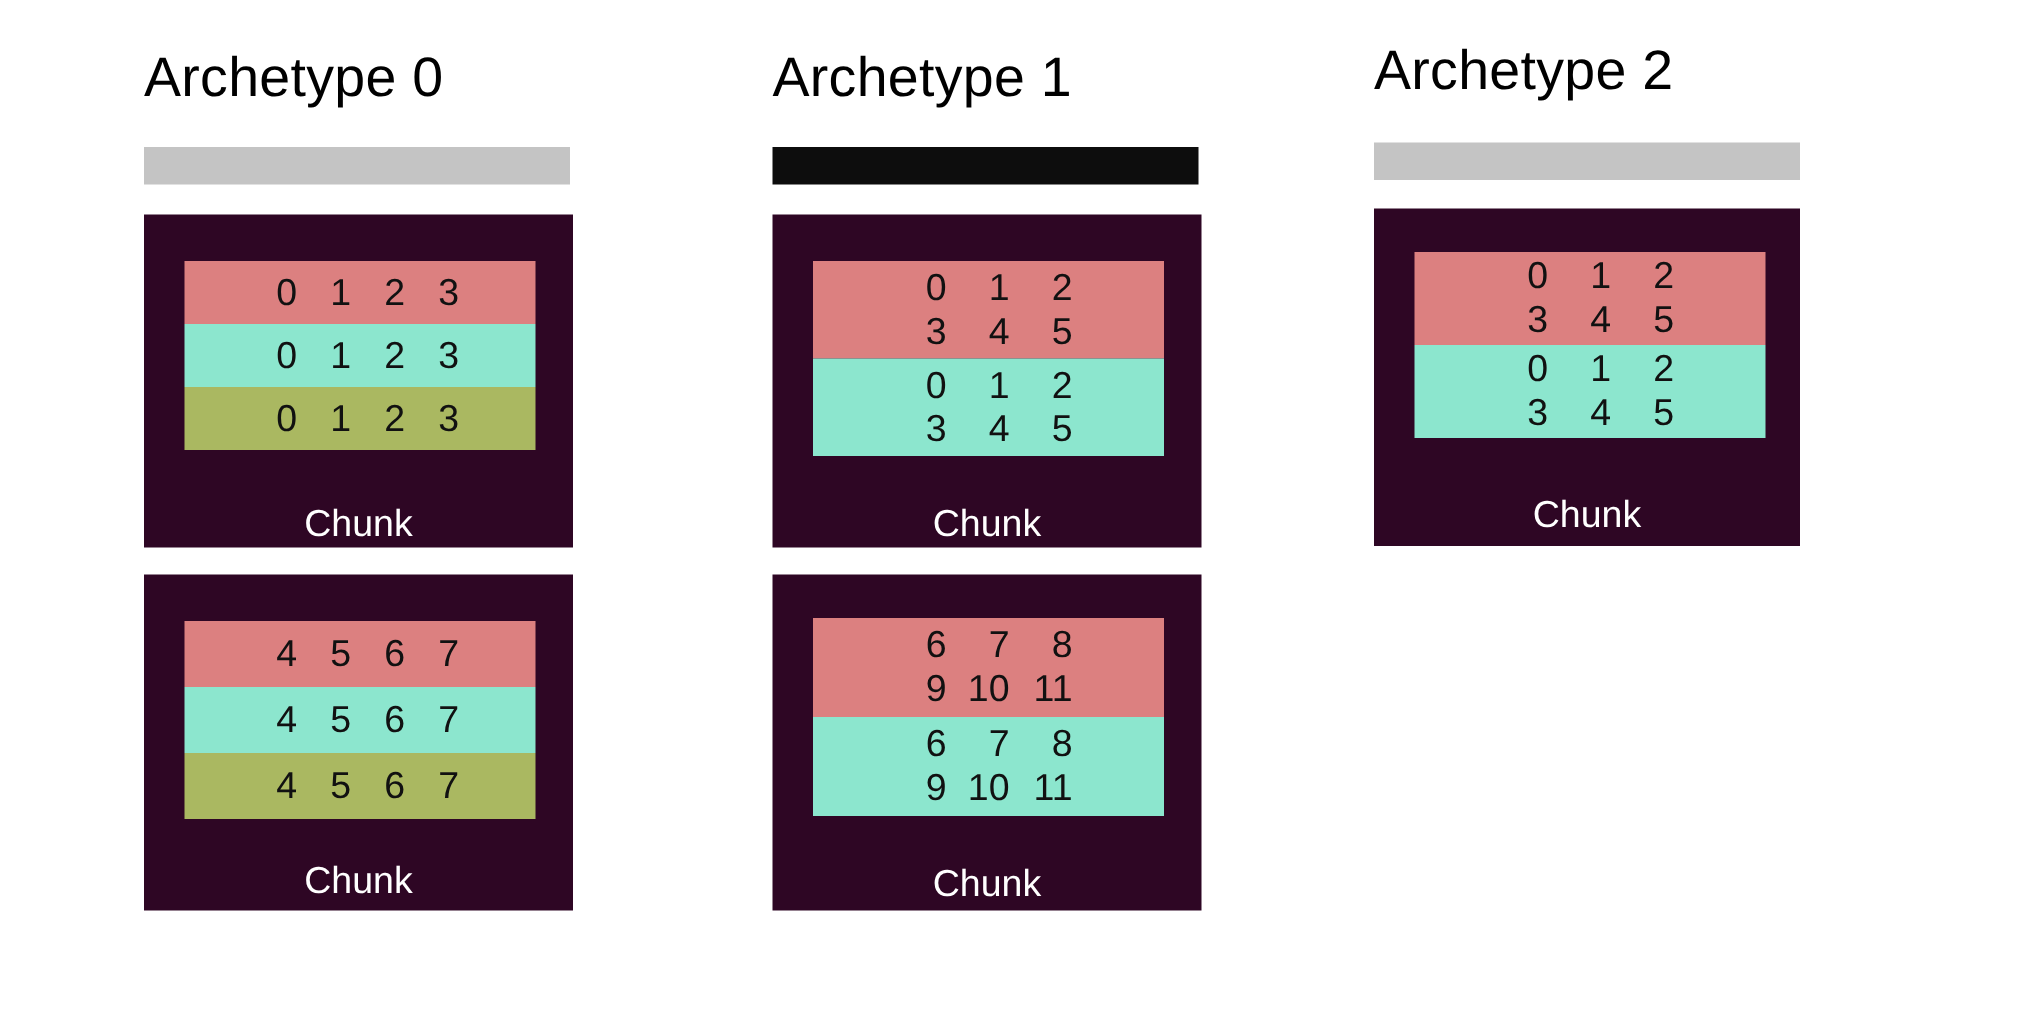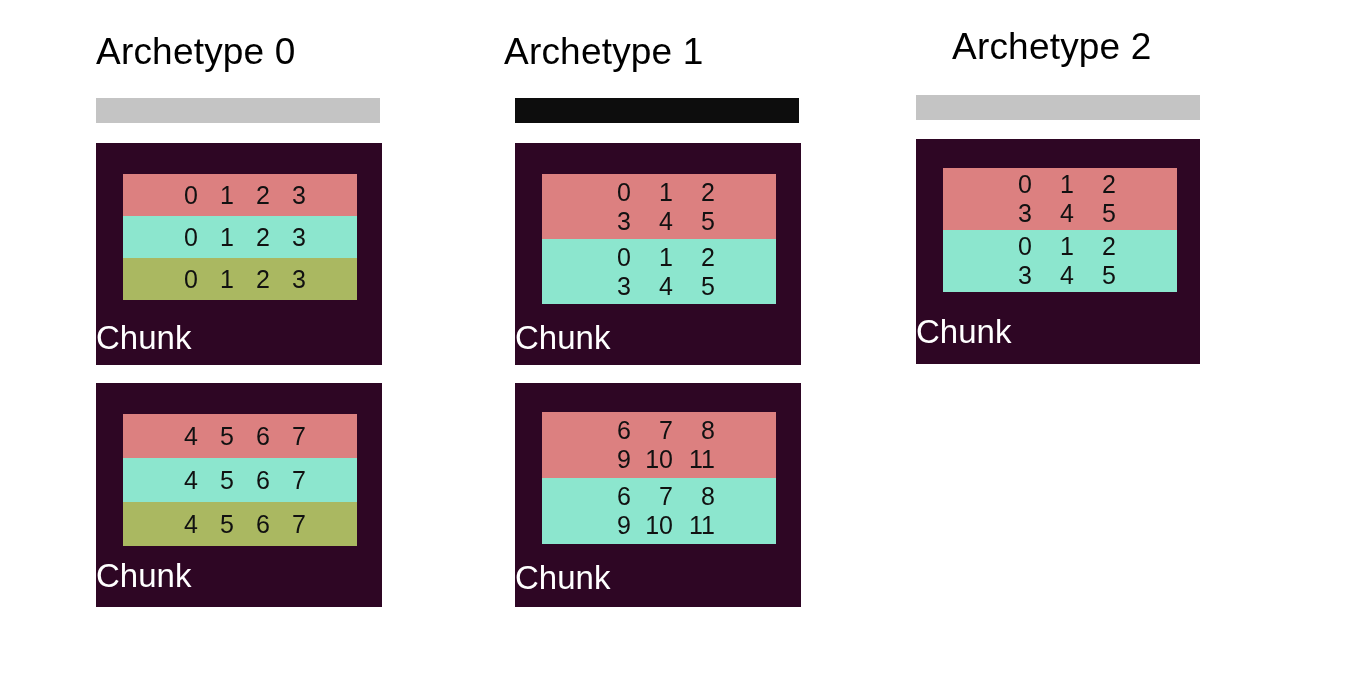--- a/index.html
+++ b/index.html
@@ -85,24 +85,26 @@
     row-gap: 4px;
   }
   .mode-double .numcell {
     font-size: 25px;
   }
 
   .chunk-label {
     position: absolute;
     width: 100%;
     left: 0;
+    text-align: center;
     color: #ffffff;
-    font-size: 33px;
+    font-size: 25px;
     line-height: 1;
     white-space: nowrap;
+    margin-top: 16px;
   }
 </style>
 </head>
 <body>
 
 <div id="stage">
     <div class="archetype-title" style="left: 96px; top: 33px;">Archetype 0</div>
     <div class="header-bar" style="left: 96px; top: 98px; width: 284px; background: rgb(196, 196, 196);"></div>
     <div class="chunk-panel mode-single" style="left: 96px; top: 143px; width: 286px; height: 222px;">
       <div class="rows-wrap" style="left: 27px; top: 31px; width: 234px;">
@@ -155,21 +157,21 @@
           <div class="numgrid">
             <div class="numcell">4</div>
             <div class="numcell">5</div>
             <div class="numcell">6</div>
             <div class="numcell">7</div>
           </div>
         </div>
       </div>
       <div class="chunk-label" style="top: 176px;">Chunk</div>
     </div>
-    <div class="archetype-title" style="left: 504px; top: 33px;">Archetype 1</div>
+    <div class="archetype-title" style="left: 515px; top: 33px;">Archetype 1</div>
     <div class="header-bar" style="left: 515px; top: 98px; width: 284px; background: rgb(13, 13, 13);"></div>
     <div class="chunk-panel mode-double" style="left: 515px; top: 143px; width: 286px; height: 222px;">
       <div class="rows-wrap" style="left: 27px; top: 31px; width: 234px;">
         <div class="comp-row" style="background: rgb(220, 128, 128); height: 65px; width: 234px;">
           <div class="numgrid">
             <div class="numcell">0</div>
             <div class="numcell">1</div>
             <div class="numcell">2</div>
             <div class="numcell">3</div>
             <div class="numcell">4</div>
@@ -207,21 +209,21 @@
             <div class="numcell">7</div>
             <div class="numcell">8</div>
             <div class="numcell">9</div>
             <div class="numcell">10</div>
             <div class="numcell">11</div>
           </div>
         </div>
       </div>
       <div class="chunk-label" style="top: 178px;">Chunk</div>
     </div>
-    <div class="archetype-title" style="left: 916px; top: 28px; margin-left: 36px;">Archetype 2</div>
+    <div class="archetype-title" style="left: 916px; top: 28px;">Archetype 2</div>
     <div class="header-bar" style="left: 916px; top: 95px; width: 284px; background: rgb(196, 196, 196);"></div>
     <div class="chunk-panel mode-double" style="left: 916px; top: 139px; width: 284px; height: 225px;">
       <div class="rows-wrap" style="left: 27px; top: 29px; width: 234px;">
         <div class="comp-row" style="background: rgb(220, 128, 128); height: 62px; width: 234px;">
           <div class="numgrid">
             <div class="numcell">0</div>
             <div class="numcell">1</div>
             <div class="numcell">2</div>
             <div class="numcell">3</div>
             <div class="numcell">4</div>

